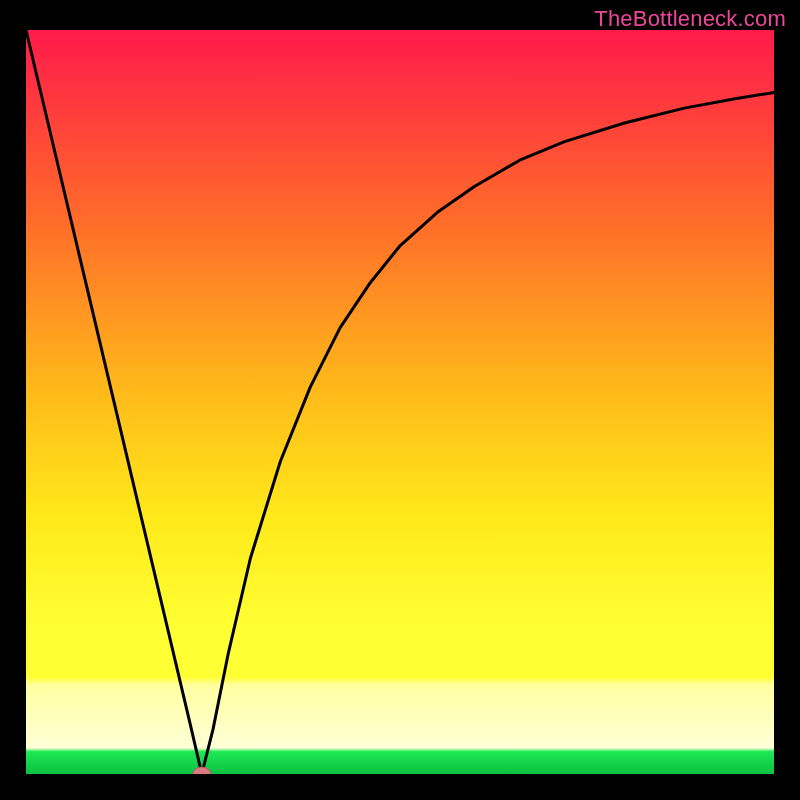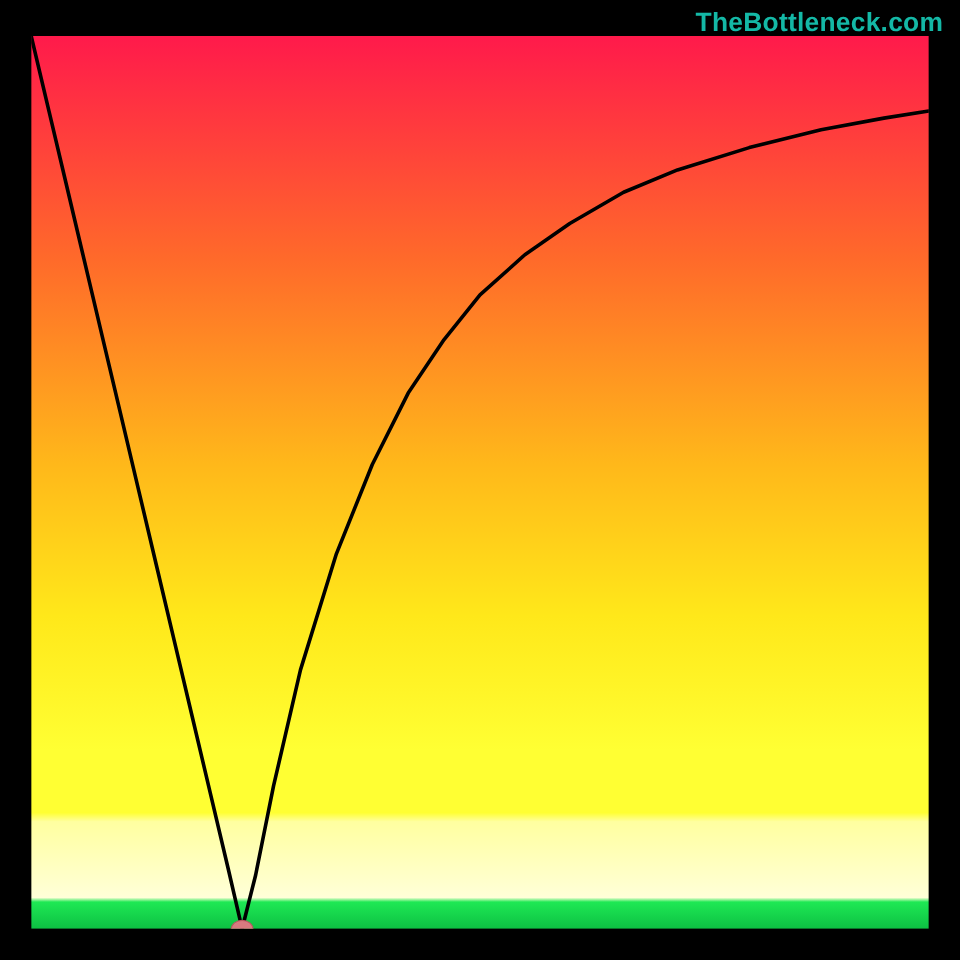--- a/index.html
+++ b/index.html
@@ -15,22 +15,22 @@
     width: 800px;
     height: 800px;
     background: #000;
     position: relative;
   }
   .watermark {
     position: absolute;
     top: 6px;
     right: 14px;
     font-size: 22px;
-    font-weight: 700;
-    color: #14b8a6;
+    font-weight: 400;
+    color: #ec4899;
     letter-spacing: 0.2px;
     user-select: none;
   }
   .plot {
     position: absolute;
     left: 26px;
     top: 30px;
     width: 748px;
     height: 744px;
   }

